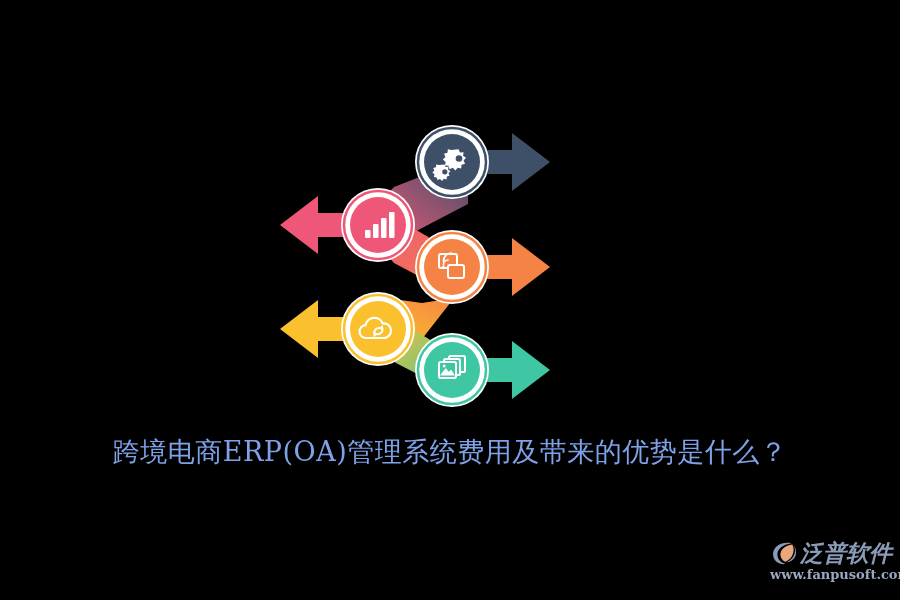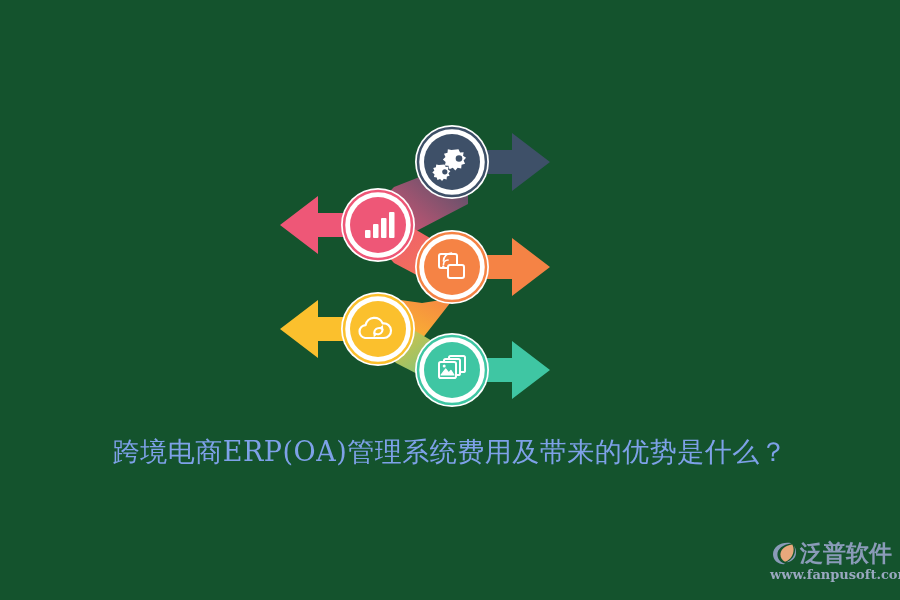--- a/index.html
+++ b/index.html
@@ -13,21 +13,21 @@
     background: #ffffff;
     font-family: "Liberation Sans", "DejaVu Sans", sans-serif;
     overflow: hidden;
     position: relative;
   }
 
   #page {
     position: relative;
     width: 900px;
     height: 600px;
-    background: #14532d;
+    background: #000000;
   }
 
   
   #infographic {
     position: absolute;
     left: 262px;
     top: 108px;
     width: 306px;
     height: 306px;
   }
@@ -57,20 +57,21 @@
     position: absolute;
     left: 770px;
     top: 538px;
     width: 122px;
     height: 50px;
   }
   #watermark .logo-row {
     display: flex;
     align-items: center;
     height: 30px;
+    font-style: italic;
   }
   #watermark .logo-mark {
     width: 28px;
     height: 28px;
     flex: 0 0 28px;
     margin-right: 2px;
   }
   #watermark .logo-mark svg {
     display: block;
     width: 28px;

